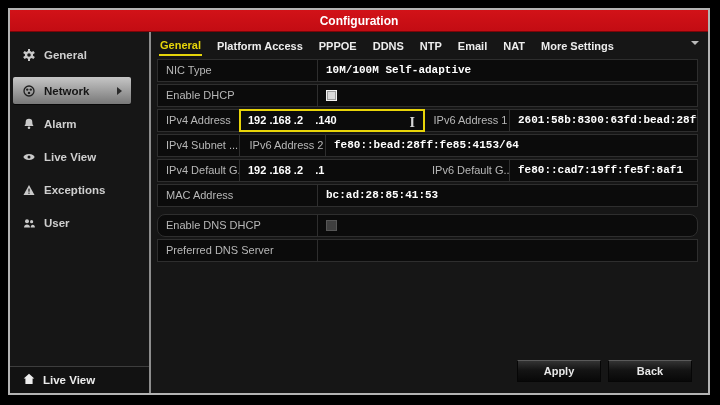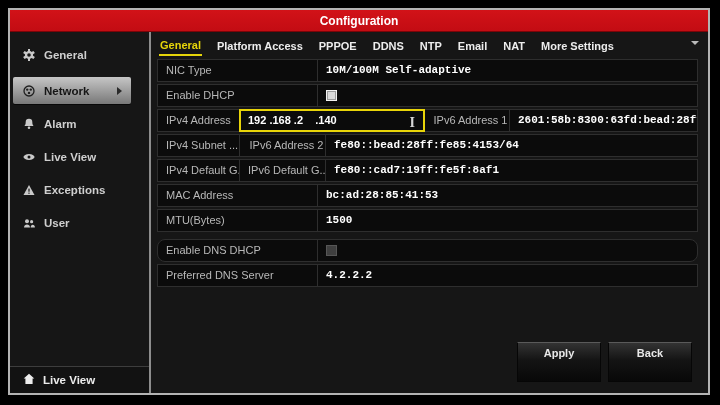--- a/index.html
+++ b/index.html
@@ -60,21 +60,21 @@
 
   .chev { position:absolute; right:9px; top:9px; width:0; height:0;
           border-left:4px solid transparent; border-right:4px solid transparent;
           border-top:4px solid #b9b9b9; }
 
   .checkbox { display:inline-block; width:11px; height:11px; margin-top:5px;
               background:#d9d9d9; border:1px solid #f2f2f2; box-shadow:inset 0 0 0 1px #9a9a9a; }
   .checkbox.disabled { background:#3f3f3f; border:1px solid #565656; box-shadow:none; }
 
   .btnrow { position:absolute; right:16px; bottom:11px; display:flex; gap:7px; }
-  .btn { width:84px; height:40px; color:#e8e8e8; font-size:11px; font-weight:bold;
+  .btn { width:84px; height:22px; color:#e8e8e8; font-size:11px; font-weight:bold;
          text-align:center; line-height:20px; cursor:default;
          background:linear-gradient(180deg,#333 0%,#141414 45%,#080808 100%);
          border:1px solid #060606; border-top:1px solid #5a5a5a; }
 </style>
 </head>
 <body>
 
 <div class="window">
 
   <div class="titlebar">Configuration</div>
@@ -193,42 +193,38 @@
         </div>
 
         <div class="row">
           <span class="lbl w-s1">IPv4 Subnet ...</span>
           <span class="lbl w-s2">IPv6 Address 2</span>
           <span class="val w-rest">fe80::bead:28ff:fe85:4153/64</span>
         </div>
 
         <div class="row">
           <span class="lbl w-s1">IPv4 Default G...</span>
+          <span class="val w-v1">192 .168 .2    .1</span>
           <span class="lbl w-s2">IPv6 Default G...</span>
           <span class="val w-rest">fe80::cad7:19ff:fe5f:8af1</span>
         </div>
 
         <div class="row">
           <span class="lbl w-full">MAC Address</span>
           <span class="val w-rest">bc:ad:28:85:41:53</span>
         </div>
 
-        <div class="row">
-          <span class="lbl w-full">MTU(Bytes)</span>
-          <span class="val w-rest">1500</span>
-        </div>
 
         <div class="row group-gap">
           <span class="lbl w-full">Enable DNS DHCP</span>
           <span class="val w-rest"><span class="checkbox disabled"></span></span>
         </div>
 
         <div class="row">
           <span class="lbl w-full">Preferred DNS Server</span>
-          <span class="val w-rest">4.2.2.2</span>
         </div>
 
 
       </div>
 
       <div class="btnrow">
         <div class="btn">Apply</div>
         <div class="btn">Back</div>
       </div>
 

